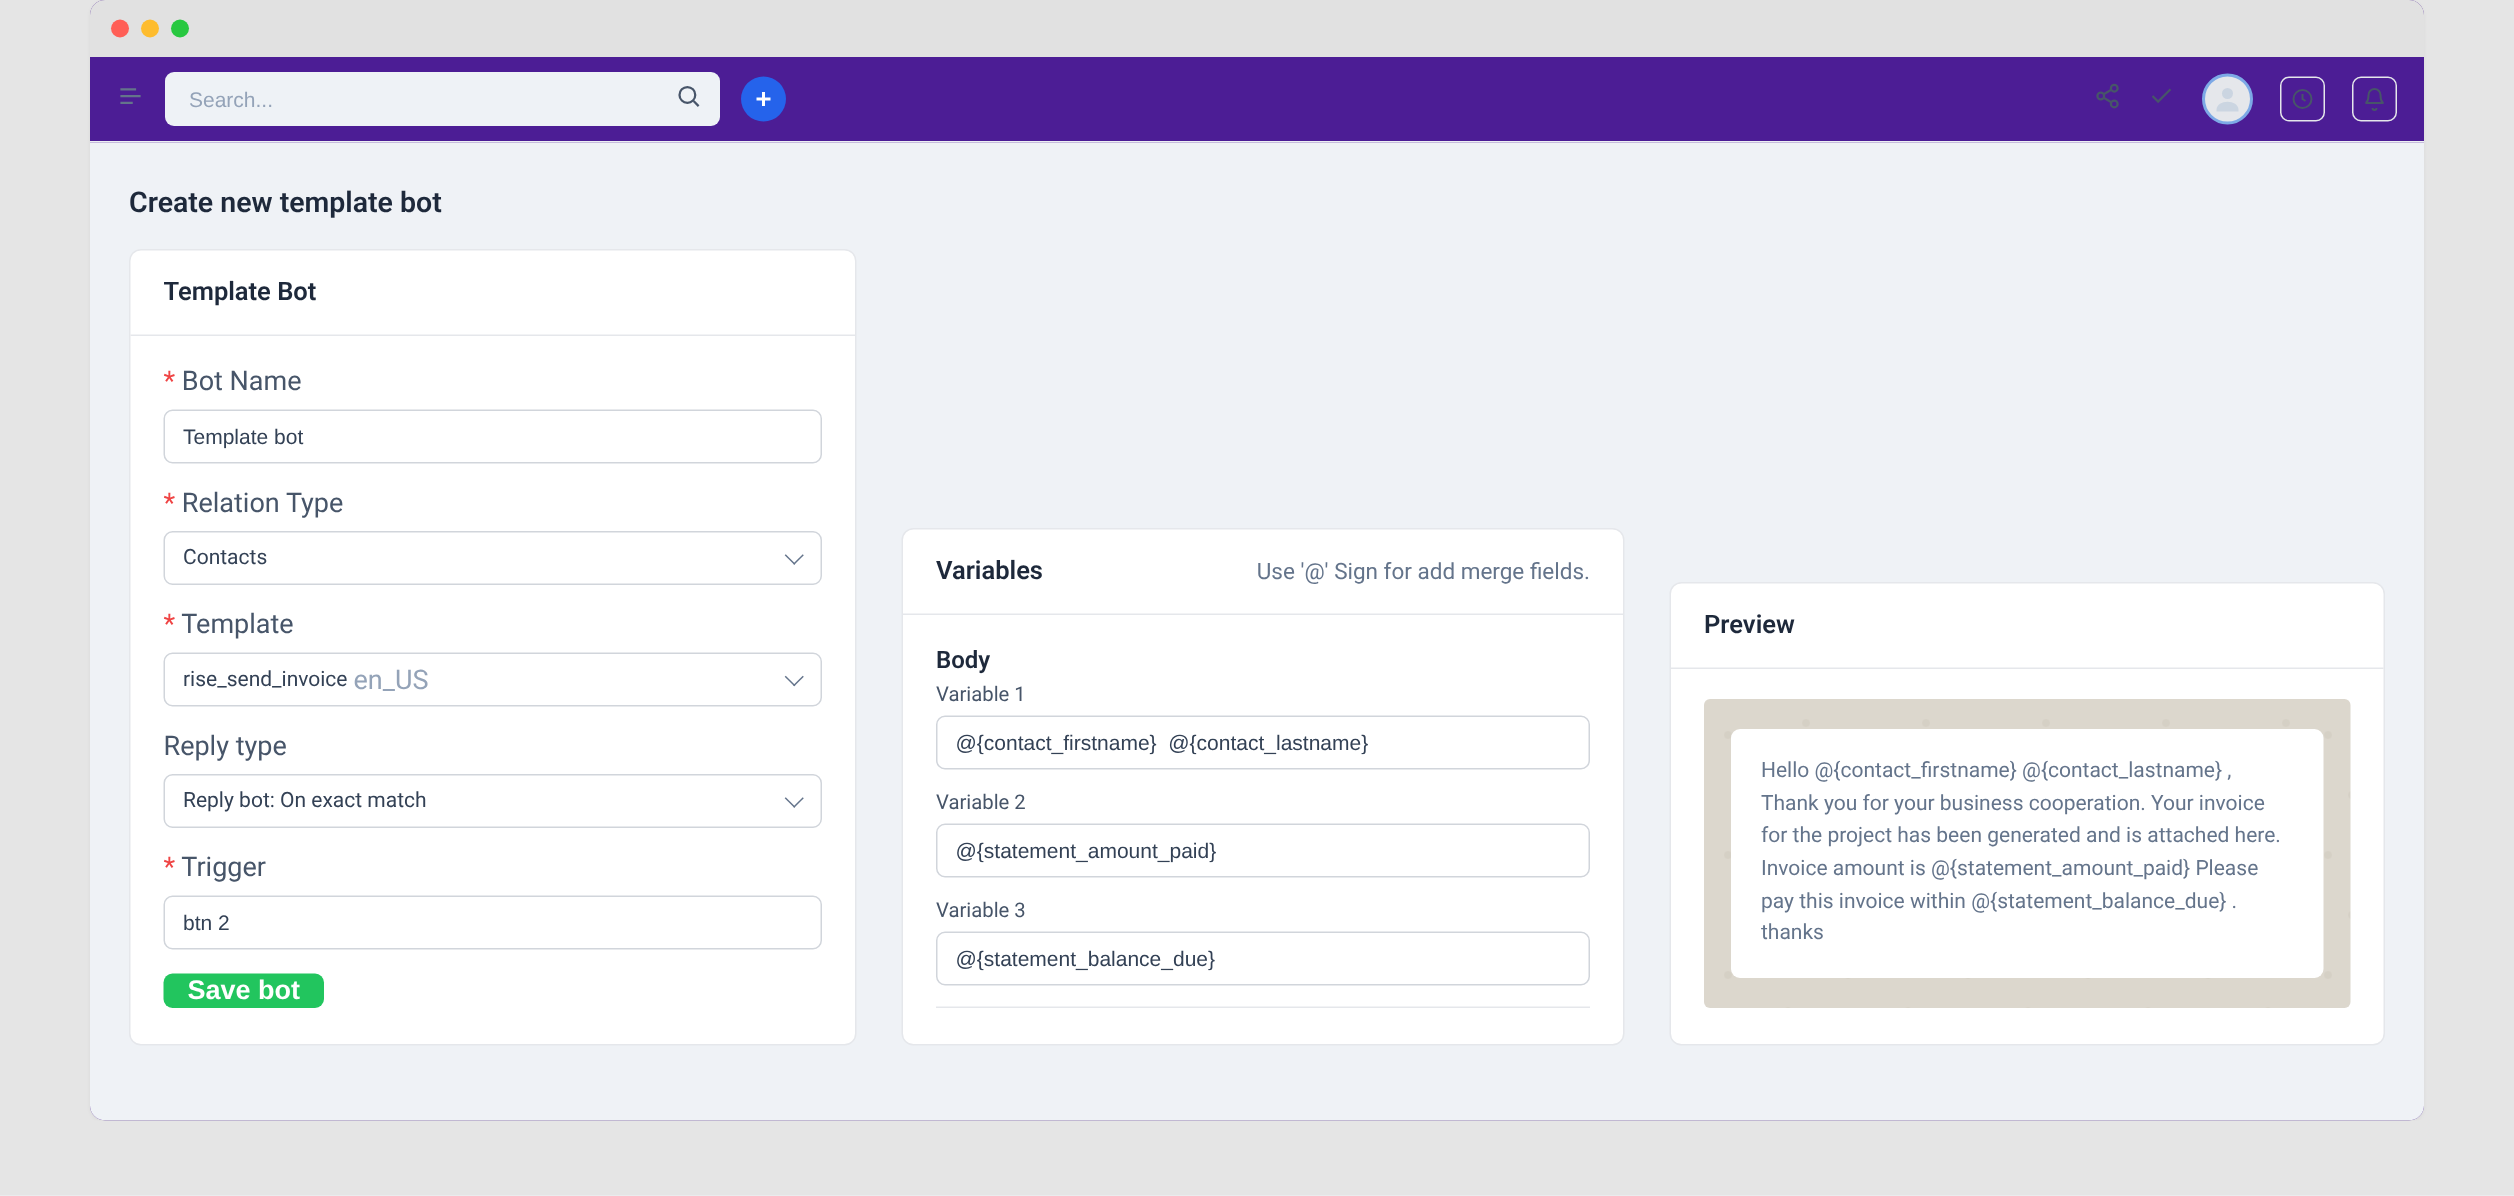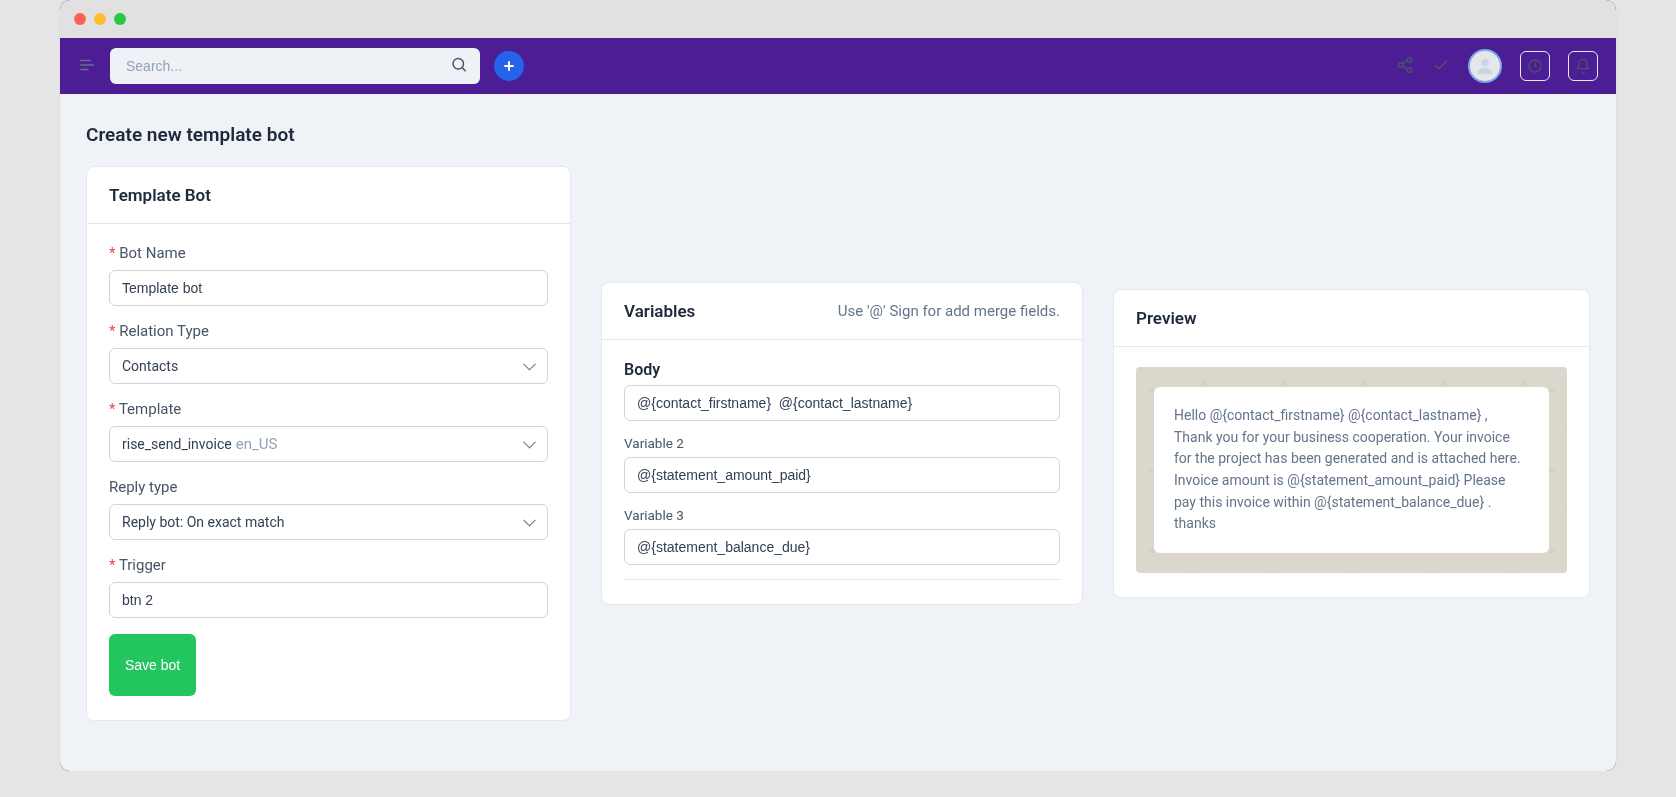--- a/index.html
+++ b/index.html
@@ -97,21 +97,21 @@
 }
 .page-title {
   font-size: 19px;
   font-weight: 600;
   color: #1e293b;
   margin-bottom: 20px;
 }
 .cols {
   display: flex;
   gap: 30px;
-  align-items: center;
+  align-items: flex-end;
 }
 .card {
   background: #fff;
   border-radius: 8px;
   border: 1px solid #e5e7eb;
 }
 .card-head {
   padding: 18px 22px;
   border-bottom: 1px solid #e5e7eb;
   display: flex;
@@ -125,21 +125,21 @@
 }
 .card-body { padding: 20px 22px 24px 22px; }
 
 .col-left { width: 485px; }
 .col-mid { width: 482px; }
 .col-right { flex: 1; }
 
 .form-group { margin-bottom: 16px; }
 .form-label {
   display: block;
-  font-size: 15px;
+  font-size: 18px;
   color: #475569;
   margin-bottom: 8px;
 }
 .req::before { content: "* "; color: #ef4444; }
 .form-control, .form-select {
   width: 100%;
   height: 36px;
   border: 1px solid #d1d5db;
   border-radius: 6px;
   padding: 0 12px;
@@ -164,30 +164,30 @@
   align-items: center;
   height: 36px;
   border: 1px solid #d1d5db;
   border-radius: 6px;
   padding: 0 36px 0 12px;
   font-size: 14px;
   color: #334155;
   background: #fff;
   cursor: pointer;
 }
-.select-display .sub { color: #94a3b8; font-size: 15px; margin-left: 4px; }
+.select-display .sub { color: #94a3b8; font-size: 18px; margin-left: 4px; }
 
 .btn-save {
   background: #22c55e;
   color: #fff;
   border: none;
   border-radius: 6px;
-  padding: 23px 16px;
-  font-size: 14px;
-  font-weight: 400;
+  padding: 1px 16px;
+  font-size: 18px;
+  font-weight: 700;
   cursor: pointer;
 }
 
 .hint-text {
   font-size: 15px;
   color: #64748b;
 }
 .body-heading {
   font-size: 16px;
   font-weight: 600;
@@ -355,20 +355,21 @@
 
       <div class="card col-mid">
         <div class="card-head">
           <div class="card-title">Variables</div>
           <div class="hint-text">Use '@' Sign for add merge fields.</div>
         </div>
         <div class="card-body">
           <div class="body-heading">Body</div>
 
           <div class="var-group">
+            <label class="var-label">Variable 1</label>
             <input class="form-control" type="text" value="@{contact_firstname}  @{contact_lastname}" style="">
           </div>
           <div class="var-group">
             <label class="var-label">Variable 2</label>
             <input class="form-control" type="text" value="@{statement_amount_paid}" style="">
           </div>
           <div class="var-group">
             <label class="var-label">Variable 3</label>
             <input class="form-control" type="text" value="@{statement_balance_due}" style="">
           </div>

